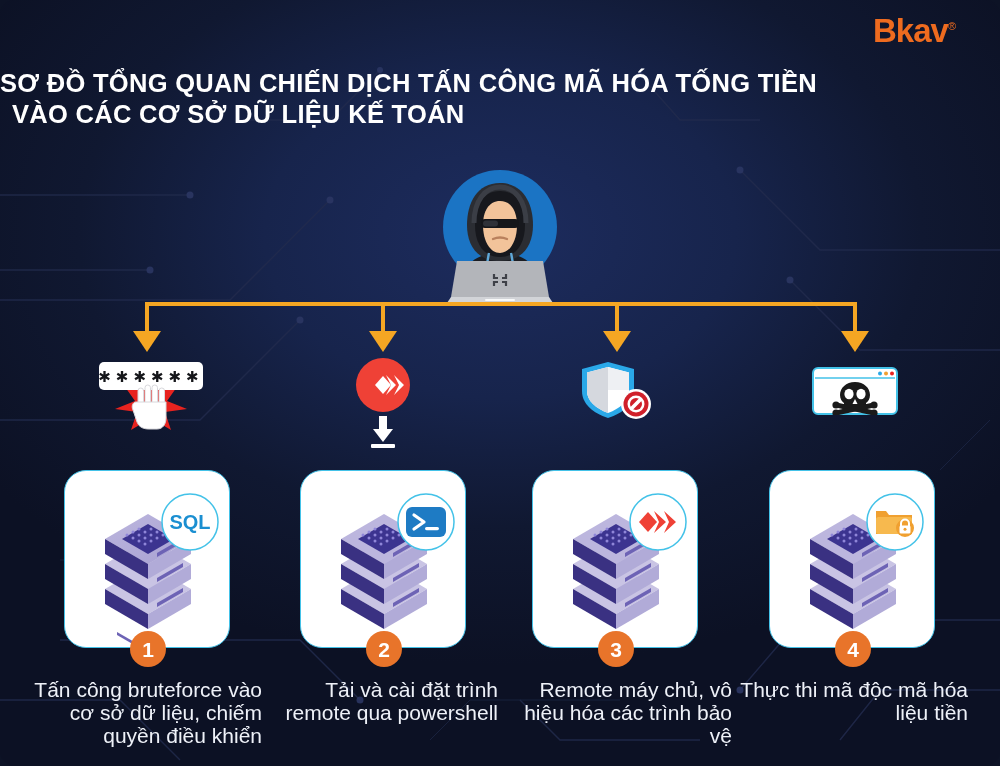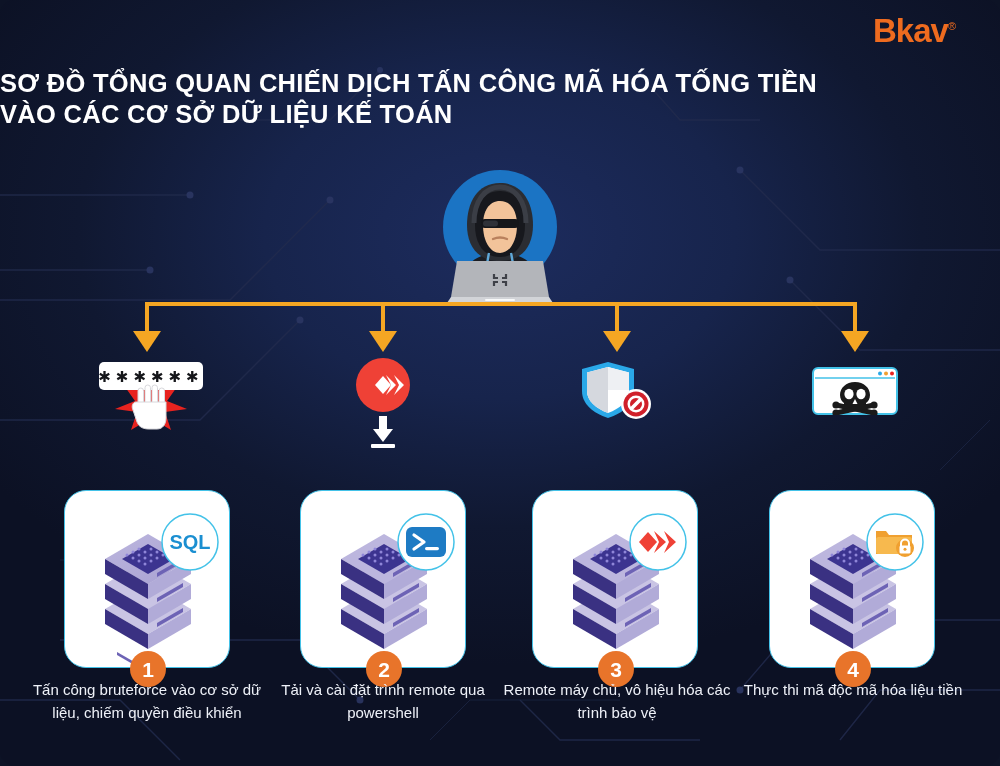--- a/index.html
+++ b/index.html
@@ -25,54 +25,53 @@
     color:#ee6b1f; line-height:1;
   }
   #logo .reg { font-size:11px; vertical-align:super; font-weight:normal; }
   
   #title {
     position:absolute; left:0; top:68px; width:1000px;
     text-align:left; color:#ffffff;
     font-size:25.5px; font-weight:bold; letter-spacing:0.3px;
     line-height:31px; text-transform:uppercase;
   }
-  #title .l2 { display:block; }
+  #title .l2 { display:block;padding-left:12px; }
   
   #hacker { position:absolute; left:425px; top:165px; width:150px; height:140px; }
   
   #connectors { position:absolute; left:0; top:290px; width:1000px; height:75px; }
   
   .mid-icon { position:absolute; }
   #mid1 { left:93px; top:360px; width:116px; height:70px; }
   #mid2 { left:352px; top:358px; width:62px; height:92px; }
   #mid3 { left:578px; top:360px; width:76px; height:62px; }
   #mid4 { left:812px; top:367px; width:86px; height:48px; }
   
   .card {
     position:absolute; width:166px; height:178px;
     background:#ffffff; border:1.5px solid #43c2e8;
     border-radius:22px;
-    margin-top:20px;
   }
   #card1 { left:64px;  top:470px; }
   #card2 { left:300px; top:470px; }
   #card3 { left:532px; top:470px; }
   #card4 { left:769px; top:470px; }
   .card-art { position:absolute; left:0; top:0; width:166px; height:178px; }
   .num-badge {
     position:absolute; width:36px; height:36px; border-radius:50%;
     background:#e8742a; left:65px; top:160px;
     color:#fff; font-size:21px; font-weight:bold;
     display:flex; align-items:center; justify-content:center;
     line-height:1;
   }
   
   .caption {
-    position:absolute; text-align:center; color:#eef1f8;
-    font-size:15px; line-height:23px; width:230px;
+    position:absolute; text-align:right; color:#eef1f8;
+    font-size:21px; line-height:23px; width:230px;
   }
   #cap1 { left:32px;  top:678px; }
   #cap2 { left:268px; top:678px; }
   #cap3 { left:502px; top:678px; }
   #cap4 { left:738px; top:678px; }
 </style>
 </head>
 <body>
 
 <div id="stage">

